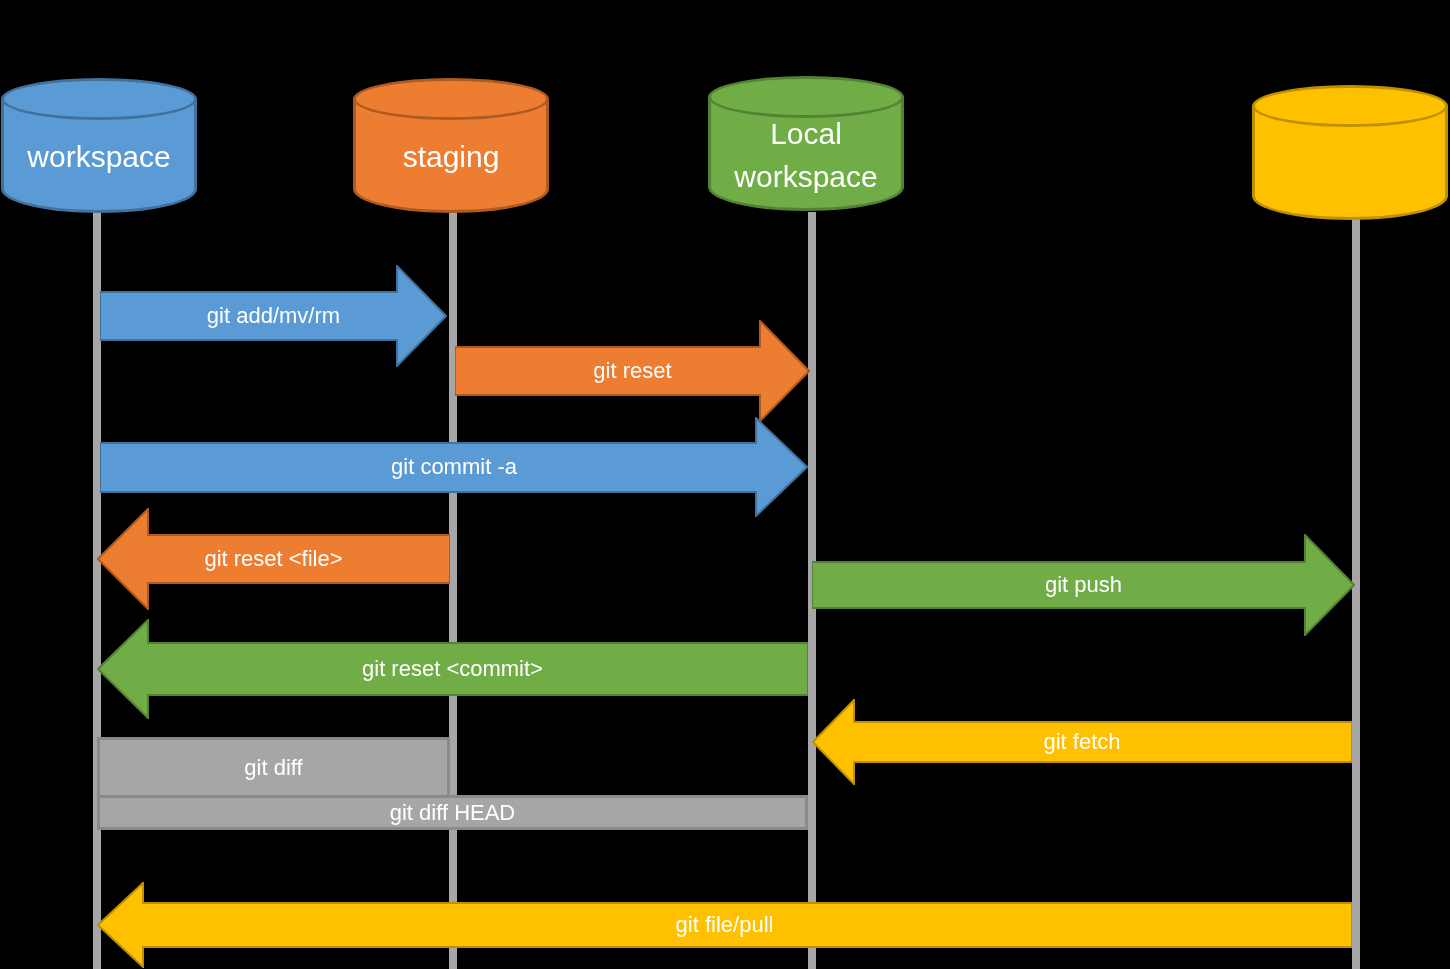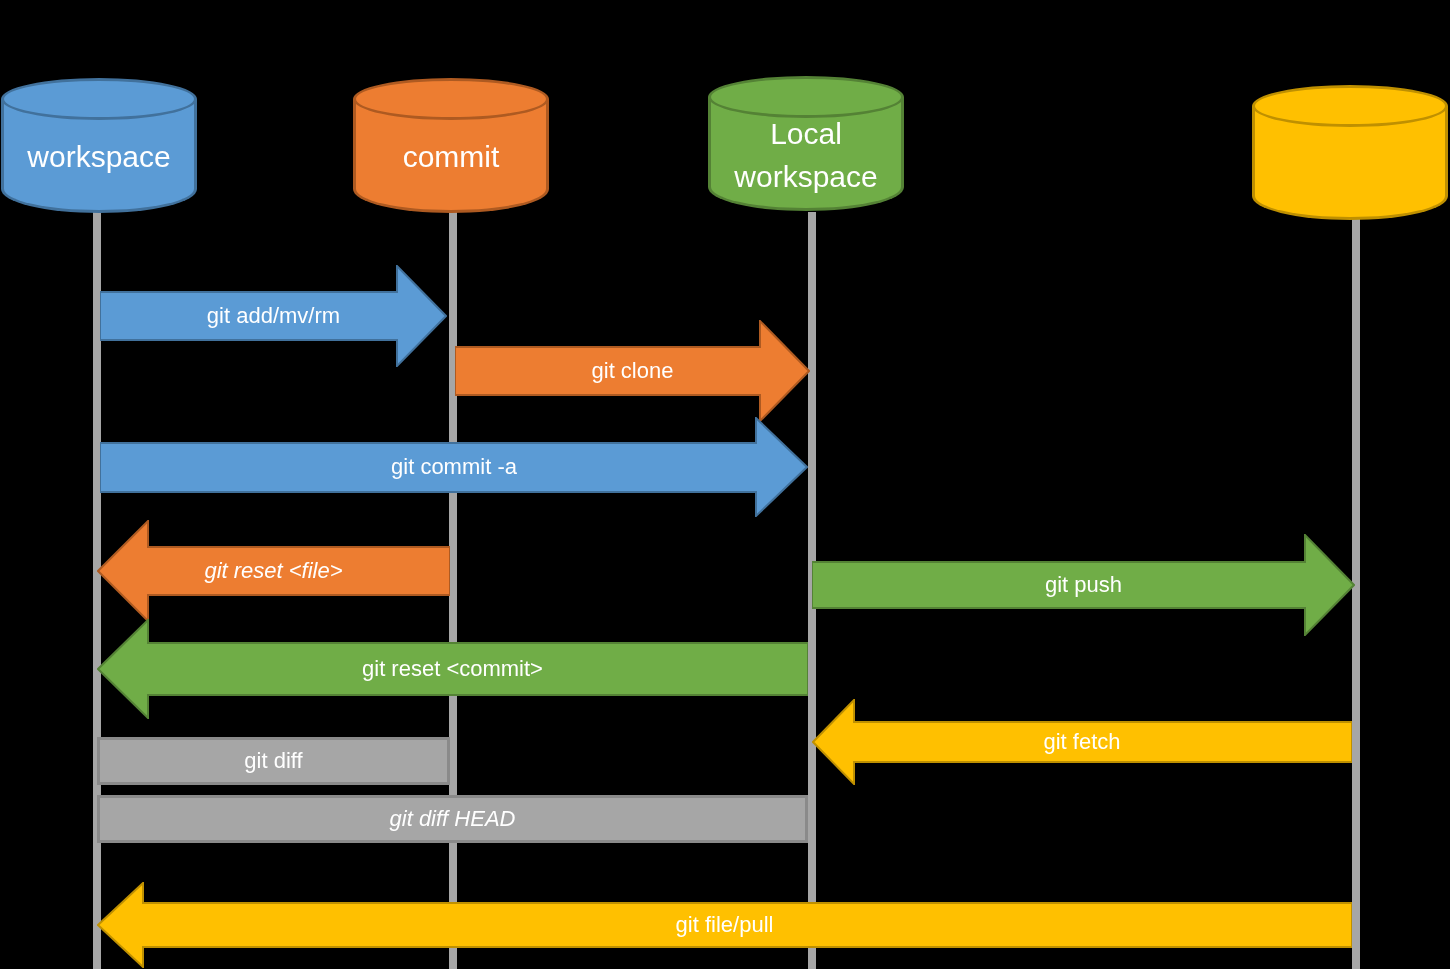--- a/index.html
+++ b/index.html
@@ -60,21 +60,21 @@
 
   <div class="cylinder cyl-blue" style="left:1px;top:78px;">
     <div class="cyl-side"></div>
     <div class="cyl-top"></div>
     <div class="cyl-label">workspace</div>
   </div>
 
   <div class="cylinder cyl-orange" style="left:353px;top:78px;">
     <div class="cyl-side"></div>
     <div class="cyl-top"></div>
-    <div class="cyl-label">commit</div>
+    <div class="cyl-label">staging</div>
   </div>
 
   <div class="cylinder cyl-green" style="left:708px;top:76px;">
     <div class="cyl-side"></div>
     <div class="cyl-top"></div>
     <div class="cyl-label">Local workspace</div>
   </div>
 
   <div class="cylinder cyl-yellow" style="left:1252px;top:85px;">
     <div class="cyl-side"></div>
@@ -85,31 +85,31 @@
     <svg width="347" height="102" viewBox="0 0 347 102">
       <polygon points="0,27 297,27 297,1 346,51 297,101 297,75 0,75" fill="#5B9BD5" stroke="#41719C" stroke-width="2"></polygon>
     </svg>
     <div class="arrow-label">git add/mv/rm</div>
   </div>
 
   <div class="arrow" style="left:455px;top:320px;width:355px;height:102px;">
     <svg width="355" height="102" viewBox="0 0 355 102">
       <polygon points="0,27 305,27 305,1 354,51 305,101 305,75 0,75" fill="#ED7D31" stroke="#AE5A21" stroke-width="2"></polygon>
     </svg>
-    <div class="arrow-label">git clone</div>
+    <div class="arrow-label">git reset</div>
   </div>
 
   <div class="arrow" style="left:100px;top:417px;width:708px;height:100px;">
     <svg width="708" height="100" viewBox="0 0 708 100">
       <polygon points="0,26 656,26 656,1 707,50 656,99 656,75 0,75" fill="#5B9BD5" stroke="#41719C" stroke-width="2"></polygon>
     </svg>
     <div class="arrow-label">git commit -a</div>
   </div>
 
-  <div class="arrow" style="left:97px;top:520px;width:353px;height:102px;font-style:italic;">
+  <div class="arrow" style="left:97px;top:508px;width:353px;height:102px;">
     <svg width="353" height="102" viewBox="0 0 353 102">
       <polygon points="353,27 51,27 51,1 1,51 51,101 51,75 353,75" fill="#ED7D31" stroke="#AE5A21" stroke-width="2"></polygon>
     </svg>
     <div class="arrow-label">git reset &lt;file&gt;</div>
   </div>
 
   <div class="arrow" style="left:812px;top:534px;width:543px;height:102px;">
     <svg width="543" height="102" viewBox="0 0 543 102">
       <polygon points="0,28 493,28 493,1 542,51 493,101 493,74 0,74" fill="#70AD47" stroke="#548235" stroke-width="2"></polygon>
     </svg>
@@ -123,25 +123,25 @@
     <div class="arrow-label">git reset &lt;commit&gt;</div>
   </div>
 
   <div class="arrow" style="left:812px;top:699px;width:540px;height:86px;">
     <svg width="540" height="86" viewBox="0 0 540 86">
       <polygon points="540,23 42,23 42,1 1,43 42,85 42,63 540,63" fill="#FFC000" stroke="#BF9000" stroke-width="2"></polygon>
     </svg>
     <div class="arrow-label">git fetch</div>
   </div>
 
-  <div class="bar" style="left:97px;top:737px;width:353px;height:48px;">
+  <div class="bar" style="left:97px;top:737px;width:353px;height:61px;">
     <div class="arrow-label">git diff</div>
   </div>
 
-  <div class="bar" style="left:97px;top:795px;width:711px;height:48px;font-style:italic;">
+  <div class="bar" style="left:97px;top:795px;width:711px;height:35px;">
     <div class="arrow-label">git diff HEAD</div>
   </div>
 
   <div class="arrow" style="left:97px;top:882px;width:1255px;height:86px;">
     <svg width="1255" height="86" viewBox="0 0 1255 86">
       <polygon points="1255,21 46,21 46,1 1,43 46,85 46,65 1255,65" fill="#FFC000" stroke="#BF9000" stroke-width="2"></polygon>
     </svg>
     <div class="arrow-label">git file/pull</div>
   </div>
 

